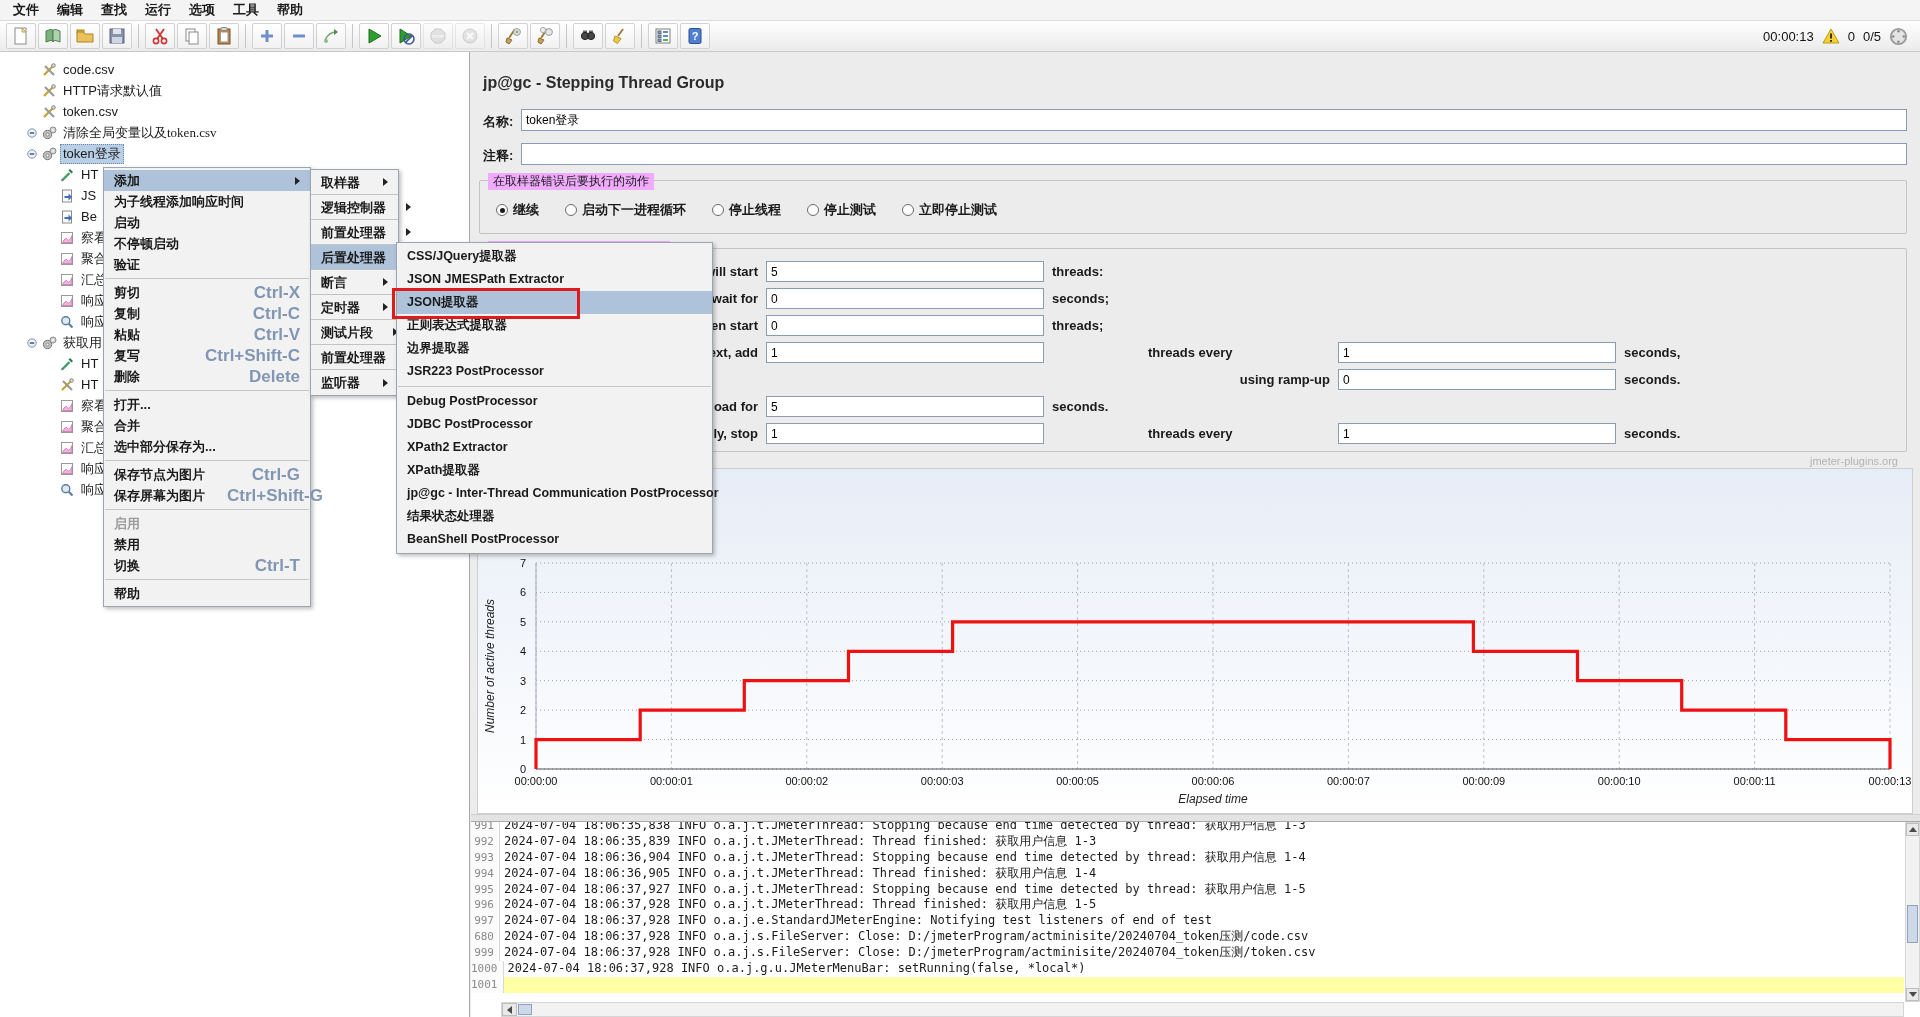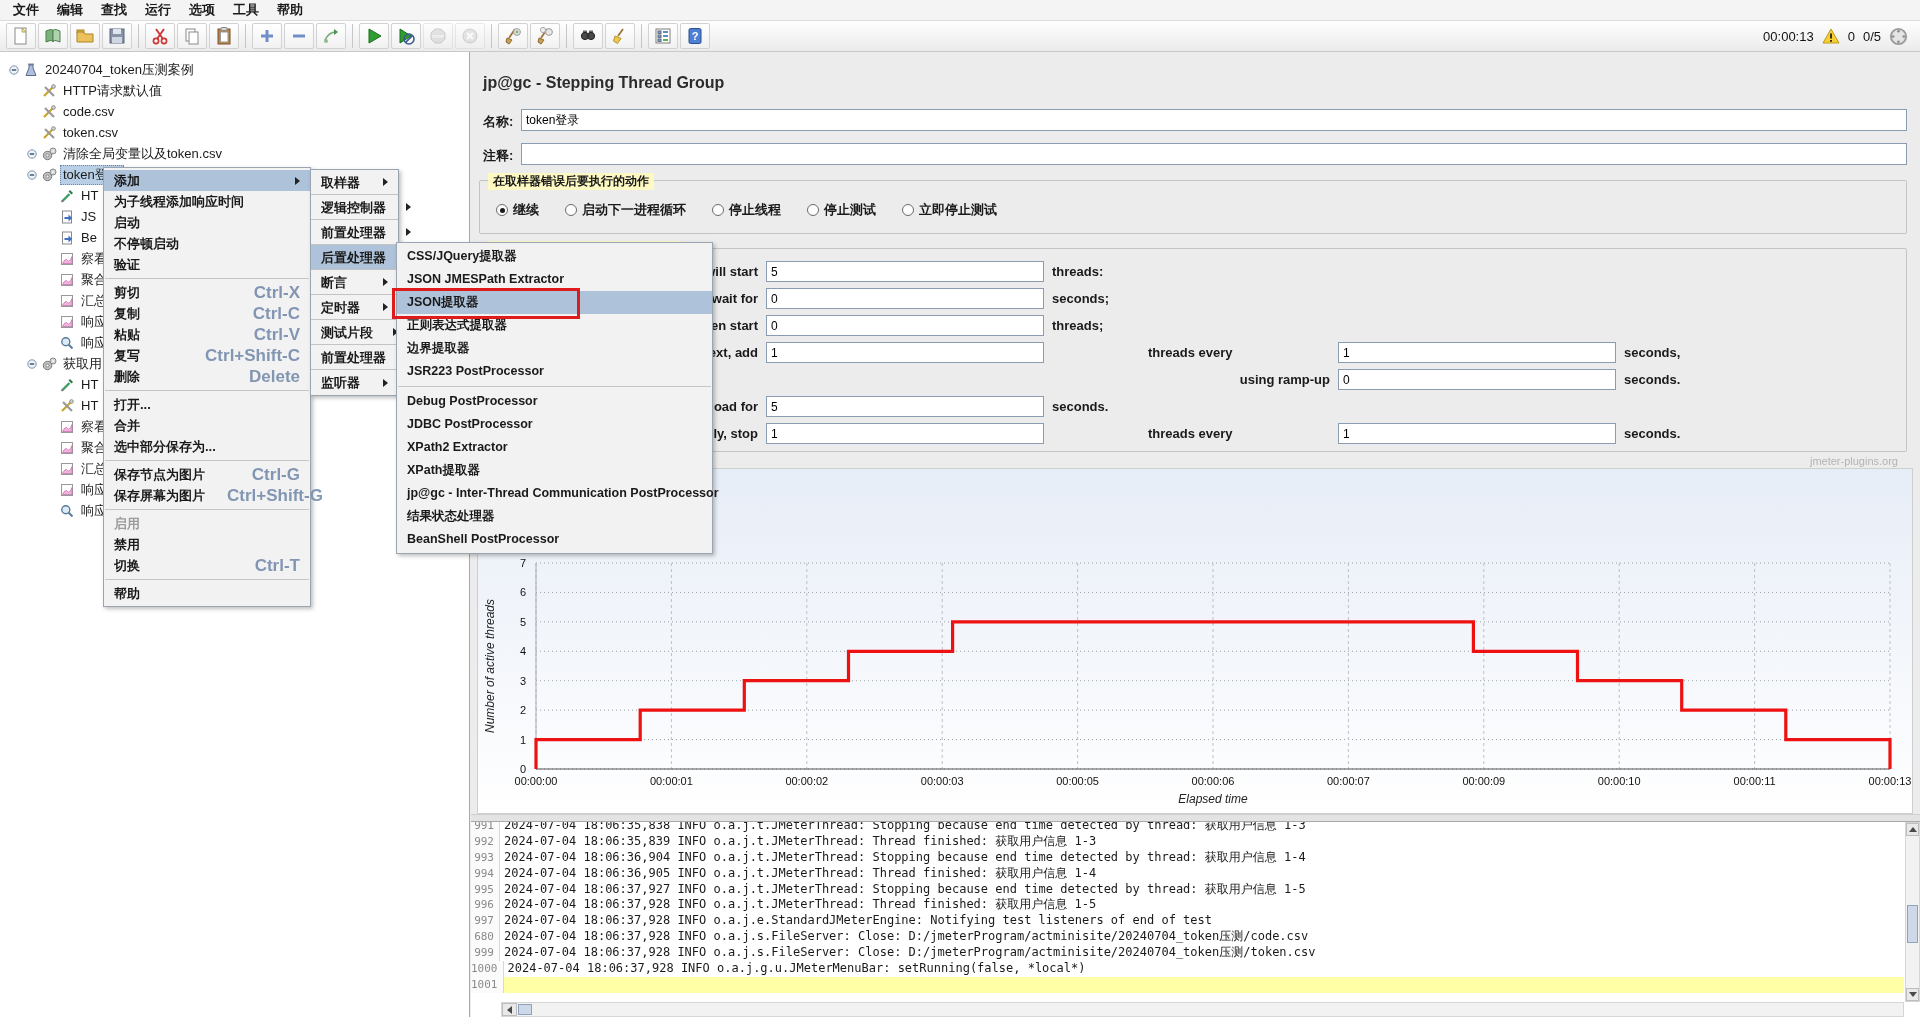--- a/index.html
+++ b/index.html
@@ -32,22 +32,22 @@
   .trow .tlabel{padding:1px 3px;}
   .trow.selected .tlabel{background:#b8cfe5;border:1px dotted #6a86a8;padding:0 2px;}
 
   
   .main{position:absolute;left:471px;top:52px;width:1449px;height:762px;background:#ececec;}
   .ptitle{position:absolute;left:12px;top:22px;font-size:16px;font-weight:700;color:#2b2b2b;}
   .frow-label{position:absolute;font-size:13px;font-weight:700;}
   .tinput{position:absolute;height:22px;border:1px solid #8a9cb0;background:#fff;font-size:12px;
           padding:1px 4px;font-family:"Liberation Sans","DejaVu Sans",sans-serif;}
   .groupbox{position:absolute;border:1px solid #c3c3c3;border-radius:2px;}
-  .groupbox .legend{position:absolute;top:-8px;left:8px;background:#fef9c3;padding:0 5px;
-                    font-size:12px;font-weight:700;color:#1a1a1a;white-space:nowrap;}
+  .groupbox .legend{position:absolute;top:-8px;left:8px;background:#f0abfc;padding:0 5px;
+                    font-size:12px;font-weight:400;color:#1a1a1a;white-space:nowrap;}
   .radio-row{position:absolute;left:16px;top:20px;display:flex;gap:26px;align-items:center;}
   .radio-opt{display:flex;align-items:center;gap:5px;font-size:13px;font-weight:700;}
   .rdot{width:12px;height:12px;border:1px solid #6b6b6b;border-radius:50%;background:#fdfdfd;position:relative;}
   .rdot.sel::after{content:"";position:absolute;left:3px;top:3px;width:5px;height:5px;border-radius:50%;background:#1a1a1a;}
   .sched-label{position:absolute;left:0;width:278px;text-align:right;font-size:13px;font-weight:700;line-height:22px;white-space:nowrap;}
   .sched-label2{position:absolute;font-size:13px;font-weight:700;line-height:22px;white-space:nowrap;}
   .sched-unit{position:absolute;font-size:13px;font-weight:700;line-height:22px;white-space:nowrap;}
   .plugins-link{position:absolute;font-size:11px;color:#b3b3b3;}
   .chartbox{position:absolute;left:6px;top:416px;width:1436px;height:346px;background:#fdfdfe;border:1px solid #cfcfcf;}
 
@@ -303,69 +303,54 @@
             <circle cx="9" cy="4" r="1.2" fill="#8a8a8a"></circle>
             <circle cx="9" cy="14" r="1.2" fill="#8a8a8a"></circle>
             <circle cx="4" cy="9" r="1.2" fill="#8a8a8a"></circle>
             <circle cx="14" cy="9" r="1.2" fill="#8a8a8a"></circle>
           </svg>
         </span>
     </span>
   </div>
 
   <div class="tree" id="tree">
-      <div class="trow" style="padding-left: 6px;">
-        <span class="handle">
-          <svg width="16" height="16" viewBox="0 0 16 16">
-            <circle cx="8" cy="8" r="4.2" fill="#eef3f9" stroke="#7f94ad"></circle>
-            <line x1="5.8" y1="8" x2="10.2" y2="8" stroke="#33506e" stroke-width="1.4"></line>
-          </svg>
-        </span>
-        <span class="nicon">
-          <svg width="16" height="16" viewBox="0 0 16 16">
-            <rect x="5" y="1.5" width="6" height="1.6" fill="#8090b0"></rect>
-            <polygon points="6,3 10,3 10,6 13,13.5 3,13.5 6,6" fill="#aebfdf" stroke="#5a6a8a"></polygon>
-          </svg>
-        </span>
-        <span class="tlabel">20240704_token压测案例</span>
-      </div>
       <div class="trow" style="padding-left: 24px;">
         <span class="handle"></span>
         <span class="nicon">
           <svg width="16" height="16" viewBox="0 0 16 16">
             <line x1="3" y1="13" x2="12" y2="4" stroke="#c9a227" stroke-width="2.2"></line>
             <line x1="4" y1="4" x2="13" y2="13" stroke="#9a9a9a" stroke-width="2.2"></line>
             <circle cx="12.5" cy="3.5" r="1.8" fill="#d5d5d5" stroke="#888"></circle>
           </svg>
         </span>
-        <span class="tlabel">HTTP请求默认值</span>
+        <span class="tlabel">code.csv</span>
       </div>
       <div class="trow" style="padding-left: 24px;">
         <span class="handle"></span>
         <span class="nicon">
           <svg width="16" height="16" viewBox="0 0 16 16">
             <line x1="3" y1="13" x2="12" y2="4" stroke="#c9a227" stroke-width="2.2"></line>
             <line x1="4" y1="4" x2="13" y2="13" stroke="#9a9a9a" stroke-width="2.2"></line>
             <circle cx="12.5" cy="3.5" r="1.8" fill="#d5d5d5" stroke="#888"></circle>
           </svg>
         </span>
-        <span class="tlabel">code.csv</span>
+        <span class="tlabel">HTTP请求默认值</span>
       </div>
       <div class="trow" style="padding-left: 24px;">
         <span class="handle"></span>
         <span class="nicon">
           <svg width="16" height="16" viewBox="0 0 16 16">
             <line x1="3" y1="13" x2="12" y2="4" stroke="#c9a227" stroke-width="2.2"></line>
             <line x1="4" y1="4" x2="13" y2="13" stroke="#9a9a9a" stroke-width="2.2"></line>
             <circle cx="12.5" cy="3.5" r="1.8" fill="#d5d5d5" stroke="#888"></circle>
           </svg>
         </span>
         <span class="tlabel">token.csv</span>
       </div>
-      <div class="trow" style="padding-left: 24px;">
+      <div class="trow" style="padding-left: 24px; font-family: Liberation Serif, serif;">
         <span class="handle">
           <svg width="16" height="16" viewBox="0 0 16 16">
             <circle cx="8" cy="8" r="4.2" fill="#eef3f9" stroke="#7f94ad"></circle>
             <line x1="5.8" y1="8" x2="10.2" y2="8" stroke="#33506e" stroke-width="1.4"></line>
           </svg>
         </span>
         <span class="nicon">
           <svg width="16" height="16" viewBox="0 0 16 16">
             <circle cx="6.5" cy="9.5" r="4.2" fill="#c2c2c2" stroke="#7a7a7a"></circle>
             <circle cx="6.5" cy="9.5" r="1.6" fill="#eee" stroke="#888"></circle>

